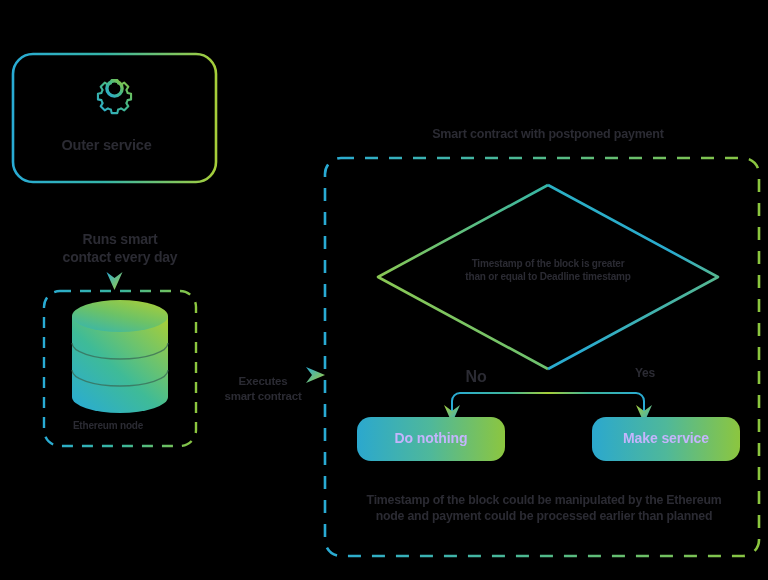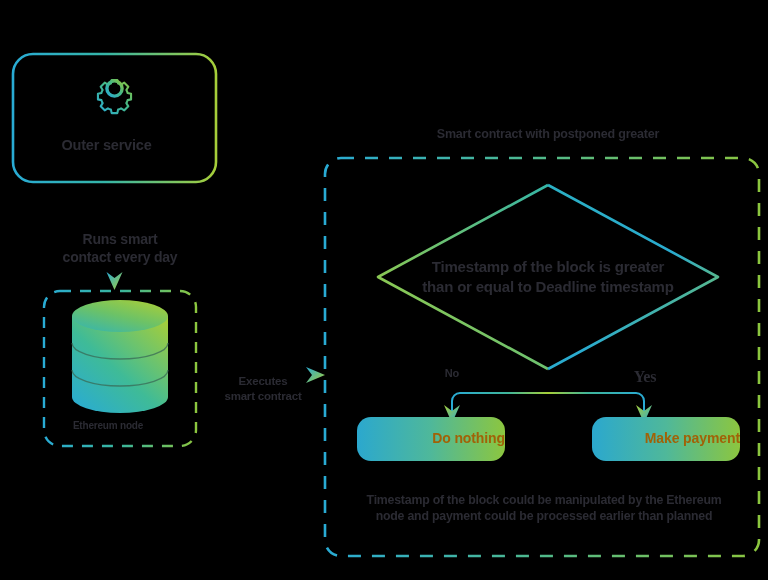--- a/index.html
+++ b/index.html
@@ -55,43 +55,42 @@
     left: 207px; top: 330px; width: 112px;
     font-size: 11.5px;
     margin-top: 44px;
   }
   .lbl-container-title {
     left: 338px; top: 126px; width: 420px;
     font-size: 12.5px;
   }
   .lbl-diamond {
     left: 398px; top: 257px; width: 300px;
-    font-size: 15px;
+    font-size: 10px;
   }
   .lbl-no {
-    left: 432px; top: 366px; width: 40px;
-    font-size: 11px;
+    left: 456px; top: 366px; width: 40px;
+    font-size: 16px;
   }
   .lbl-yes {
     left: 625px; top: 366px; width: 40px;
-    font-size: 16px;
-    font-family: Liberation Serif, serif;
+    font-size: 12px;
   }
   .lbl-warning {
     left: 330px; top: 492px; width: 428px;
     font-size: 12.3px;
     text-align: center;
   }
   .btn-text {
     position: absolute;
-    color: #a16207;
+    color: #c4b5fd;
     font-family: "Liberation Sans", sans-serif;
     font-weight: 700;
     font-size: 14px;
-    text-align: right;
+    text-align: center;
     user-select: none;
     letter-spacing: -0.1px;
   }
   .btn-text-left { left: 357px; top: 430px; width: 148px; }
   .btn-text-right { left: 592px; top: 430px; width: 148px; }
 </style>
 </head>
 <body>
 
 <div id="stage">
@@ -245,29 +244,29 @@
   <div class="lbl lbl-outer-service">Outer service</div>
 
   <div class="lbl lbl-runs">Runs smart
 contact every day</div>
 
   <div class="lbl lbl-eth-node">Ethereum node</div>
 
   <div class="lbl lbl-executes">Executes
 smart contract</div>
 
-  <div class="lbl lbl-container-title">Smart contract with postponed greater</div>
+  <div class="lbl lbl-container-title">Smart contract with postponed payment</div>
 
   <div class="lbl lbl-diamond">Timestamp of the block is greater
 than or equal to Deadline timestamp</div>
 
   <div class="lbl lbl-no">No</div>
 
   <div class="lbl lbl-yes">Yes</div>
 
   <div class="btn-text btn-text-left">Do nothing</div>
 
-  <div class="btn-text btn-text-right">Make payment</div>
+  <div class="btn-text btn-text-right">Make service</div>
 
   <div class="lbl lbl-warning">Timestamp of the block could be manipulated by the Ethereum
 node and payment could be  processed earlier than planned</div>
 
 </div>
 
 </body></html>

